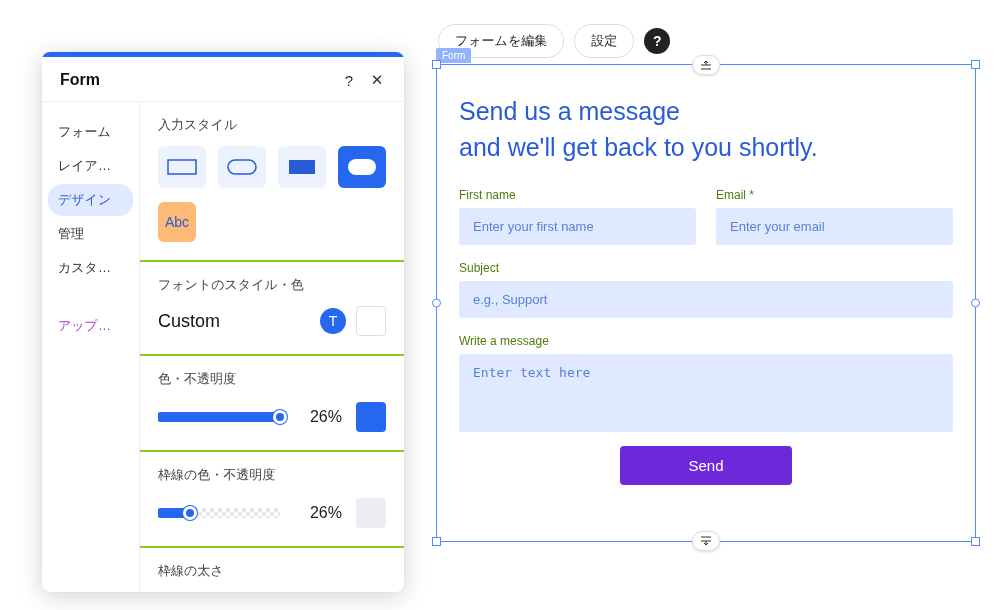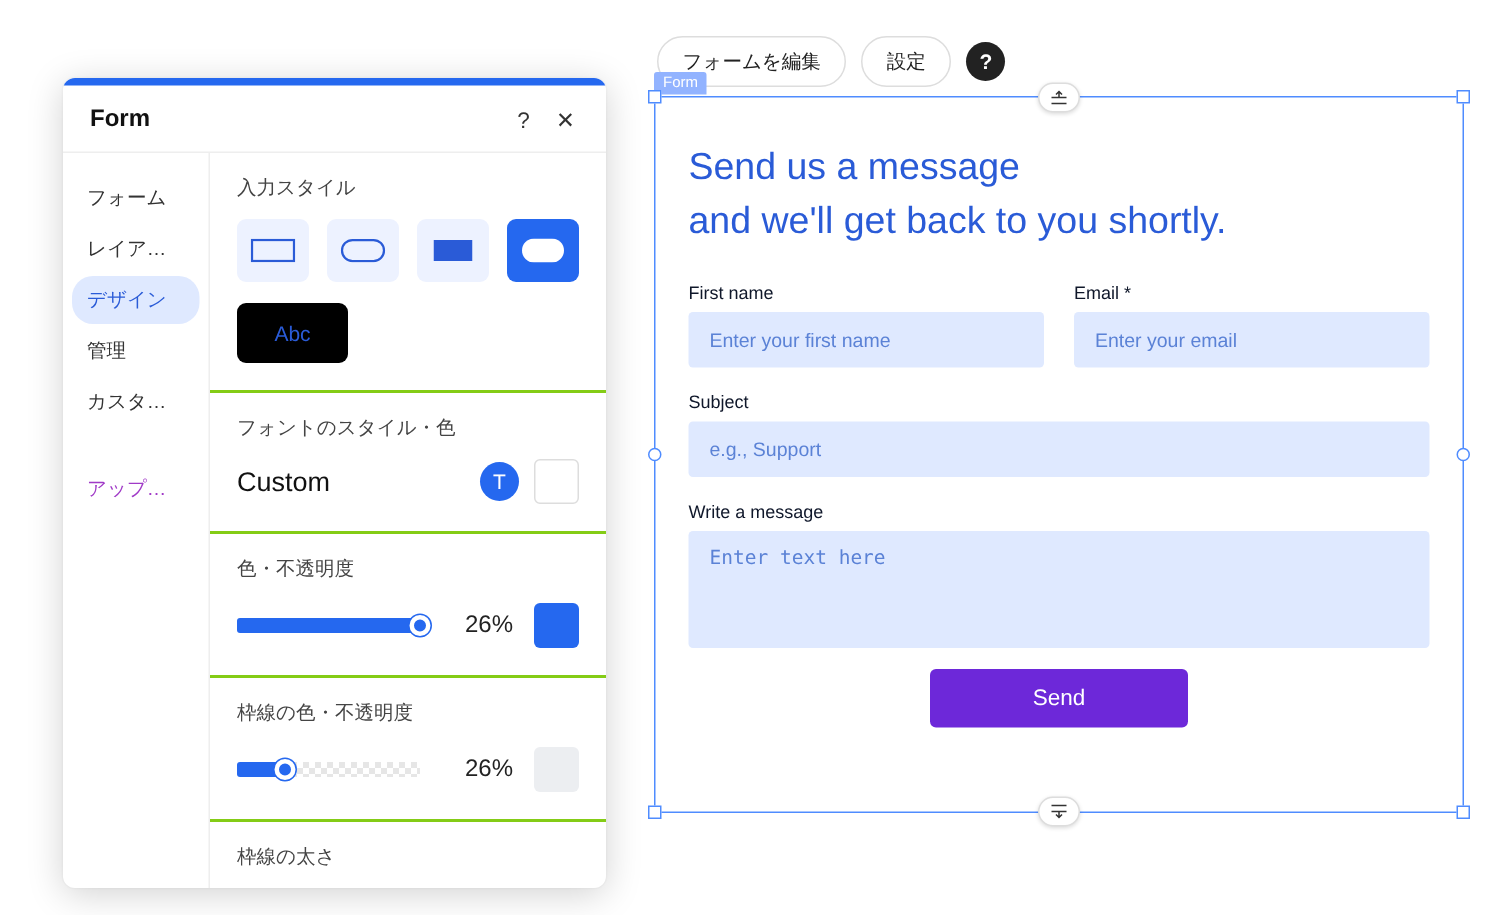--- a/index.html
+++ b/index.html
@@ -57,21 +57,21 @@
   .section-label { font-size: 13px; color:#444; margin-bottom: 12px;}
   .style-row { display:flex; gap:12px; margin-bottom: 14px;}
   .style-card {
     width: 48px; height: 42px; border-radius: 6px;
     background: #edf2ff; display:flex; align-items:center; justify-content:center;
     cursor:pointer;
   }
   .style-card.active { background:#2568ef; }
   .style-card svg { display:block; }
   .abc-card {
-    width: 74px; height: 40px; border-radius: 6px; background:#000000;
+    width: 38px; height: 40px; border-radius: 6px; background:#fdba74;
     display:flex; align-items:center; justify-content:center;
     color:#2a5bd7; font-size:14px; cursor:pointer;
   }
   .font-row { display:flex; align-items:center; gap:10px; margin-top: 6px;}
   .font-name { font-size: 18px; color:#111; flex:1;}
   .circle-T {
     width:26px; height:26px; border-radius:50%; background:#2568ef;
     color:#fff; font-size:14px; display:flex; align-items:center; justify-content:center;
     cursor:pointer;
   }
@@ -145,21 +145,21 @@
   .form-area {
     position:absolute; left:22px; top:28px; right:22px; bottom:22px;
     color:#2a5bd7;
   }
   .form-title {
     font-size: 25px; font-weight:400; line-height: 1.45; margin-bottom: 22px;
     white-space: pre-line;
   }
   .field-row { display:flex; gap:20px; margin-bottom: 16px;}
   .field { flex:1; display:flex; flex-direction:column; gap:6px;}
-  .field-label { font-size: 12px; color:#0f172a;}
+  .field-label { font-size: 12px; color:#4d7c0f;}
   .field-input {
     background:#dfe9ff; border:none; padding: 11px 14px;
     border-radius: 3px; font-size: 13px; color:#2a5bd7;
   }
   .field-input::placeholder { color:#5b82d6; }
   .field-textarea {
     background:#dfe9ff; border:none; padding: 11px 14px;
     border-radius: 3px; font-size: 13px; color:#4c1d95;
     height: 78px; resize:none;
   }

